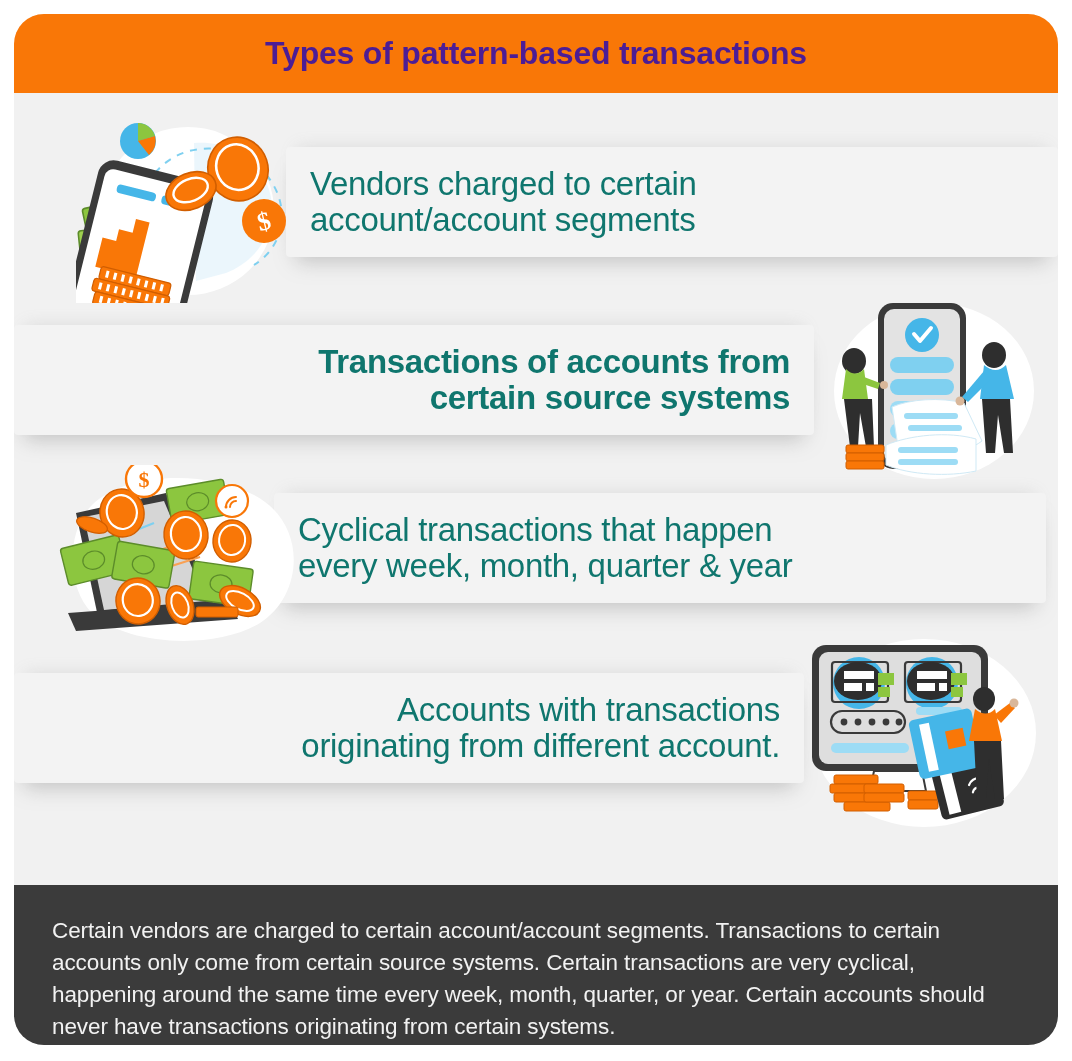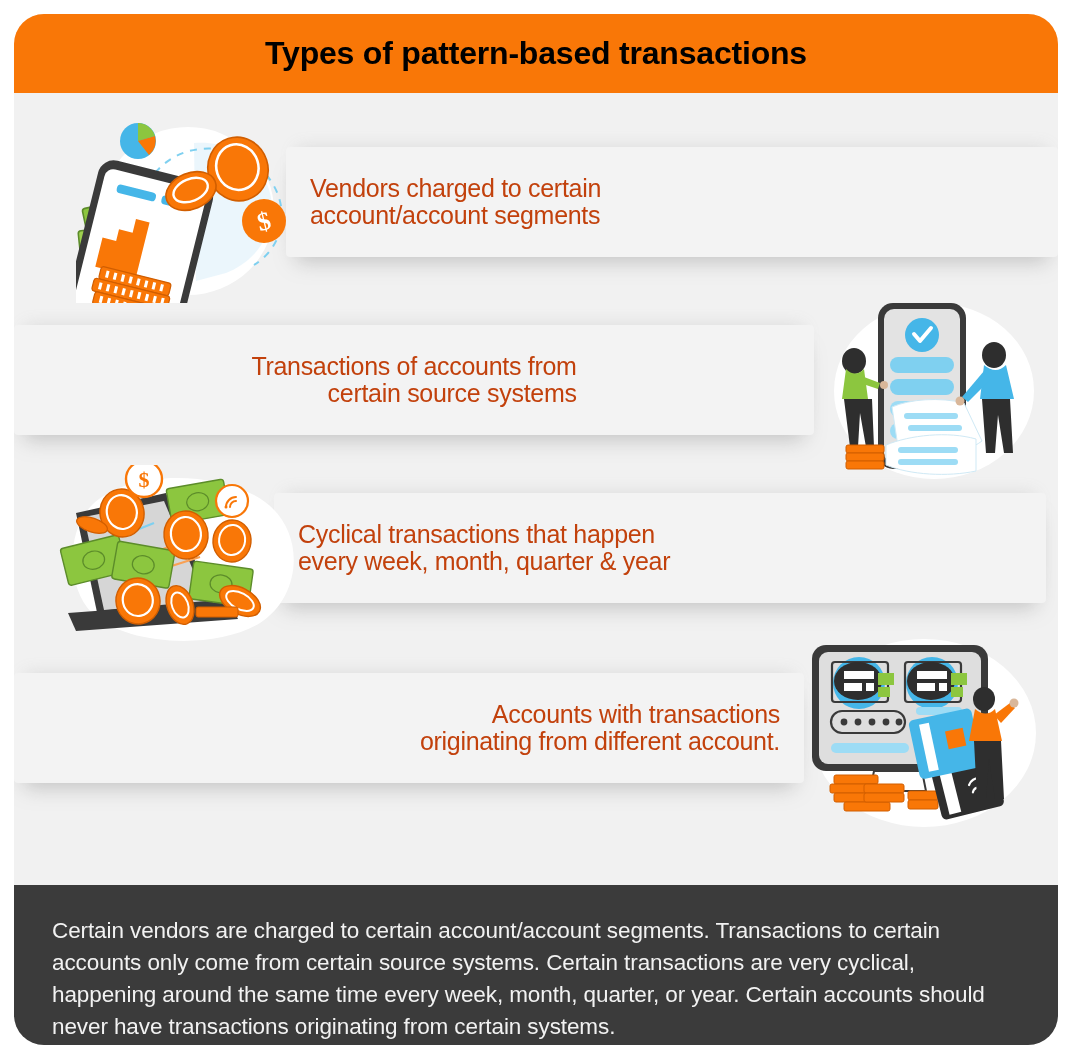--- a/index.html
+++ b/index.html
@@ -28,21 +28,21 @@
     position: absolute;
     left: 0; top: 0;
     width: 1044px;
     height: 79px;
     background: #f97707;
     display: flex;
     align-items: center;
     justify-content: center;
   }
   .header-title {
-    color: #000000;
+    color: #4c1d95;
     font-size: 32px;
     font-weight: bold;
     letter-spacing: -0.2px;
     text-align: center;
     white-space: nowrap;
   }
 
   
   .body-area {
     position: absolute;
@@ -63,28 +63,28 @@
     position: absolute;
     background: #f3f3f3;
     border-radius: 4px;
     box-shadow: 0 14px 20px -10px rgba(120,120,120,0.40),
                 0 -10px 16px -12px rgba(150,150,150,0.30);
     display: flex;
     align-items: center;
     padding: 16px 24px;
   }
   .card-1 { left: 272px; top: 34px;  width: 772px; height: 110px; justify-content: flex-start; }
-  .card-2 { left: 0px;   top: 40px;  width: 800px; height: 110px; justify-content: center; }
+  .card-2 { left: 0px;   top: 40px;  width: 800px; height: 110px; justify-content: flex-end; font-weight: bold; }
   .card-3 { left: 260px; top: 28px;  width: 772px; height: 110px; justify-content: flex-start; }
   .card-4 { left: 0px;   top: 40px;  width: 790px; height: 110px; justify-content: flex-end; }
 
   .card-text {
-    font-size: 25px;
+    font-size: 33px;
     line-height: 1.08;
-    color: #c2410c;
+    color: #0f766e;
     letter-spacing: -0.3px;
     white-space: pre-line;
   }
   .align-left  { text-align: left; }
   .align-right { text-align: right; }
 
   .illus {
     position: absolute;
     overflow: visible;
   }

